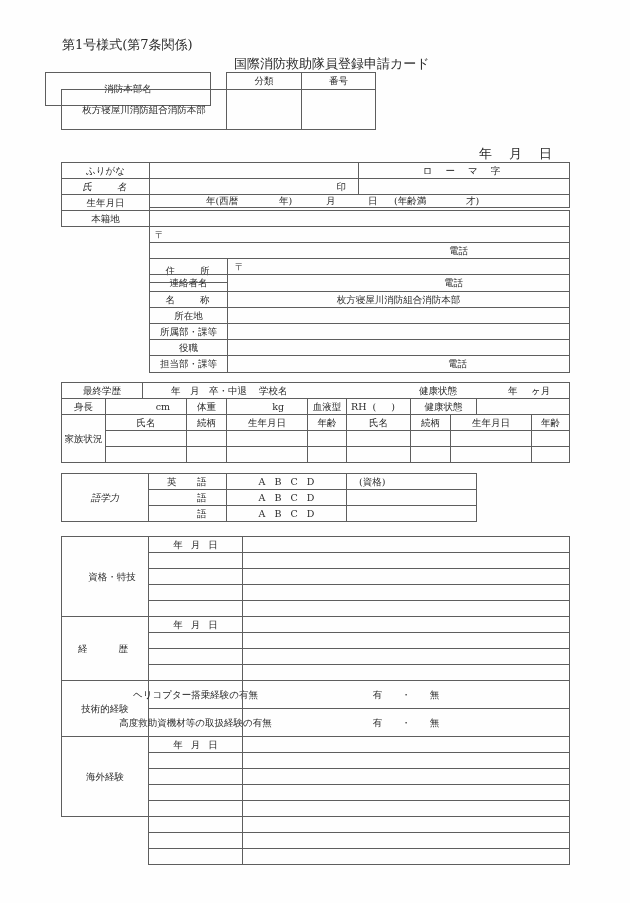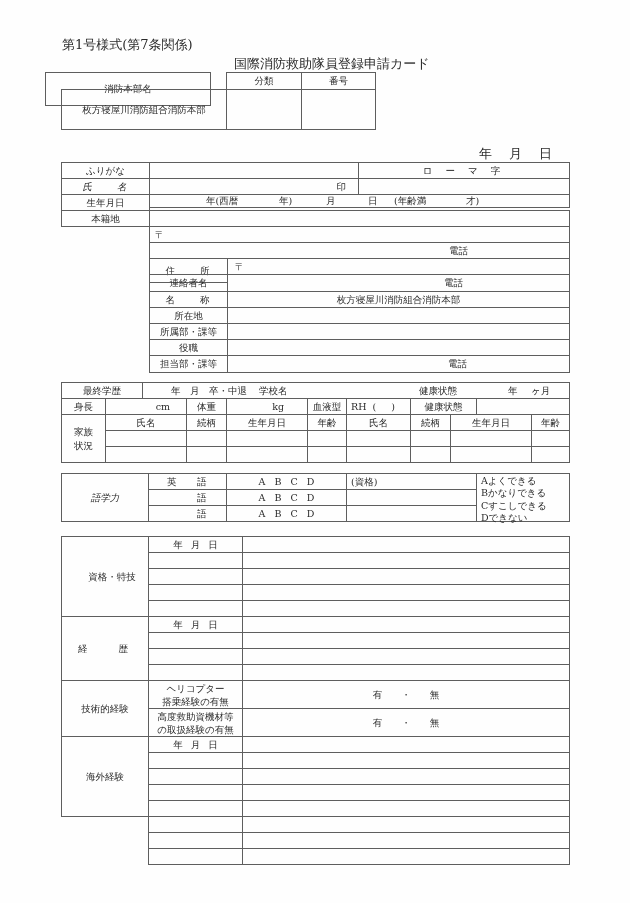--- a/index.html
+++ b/index.html
@@ -1,21 +1,21 @@
 <!DOCTYPE html>
 <html><head>
 <meta charset="utf-8">
 <style>
 html,body{margin:0;padding:0;background:#fff;}
 #page{position:relative;width:630px;height:903px;background:#fefefe;overflow:hidden;font-family:"DejaVu Serif","Liberation Serif",serif;color:#2a2a2a;}
 .c{position:absolute;box-sizing:border-box;border:1px solid #5e5e5e;display:flex;align-items:center;justify-content:center;font-size:9.5px;line-height:1.2;white-space:nowrap;}
 .t{position:absolute;font-size:13px;line-height:1;white-space:nowrap;}
 .lft{justify-content:flex-start;padding-left:5px;}
 .rgt{justify-content:flex-end;}
-.col{flex-direction:column;}
+.col{flex-direction:row;}
 .in{position:absolute;top:50%;transform:translateY(-50%);font-size:9.5px;white-space:nowrap;}
 .sp2{letter-spacing:2px;}
 .sp4{letter-spacing:4px;}
 .sp5{letter-spacing:5px;}
 .pre{white-space:pre;}
 .abcd{word-spacing:6px;}
 .legend{flex-direction:column;align-items:flex-start;justify-content:flex-start;padding:1px 0 0 4px;line-height:12.4px;}
 .lh14{line-height:14px;}
 .lh16{line-height:16px;}
 .lh13{line-height:13px;}
@@ -220,21 +220,21 @@
       <span>語学力</span>
     </div>
 
   <div class="c" style="left:148px;top:473px;width:79px;height:17px;">
     <span class="in" style="left:18px;">英</span>
     <span class="in" style="left:48px;">語</span>
   </div>
   <div class="c abcd" style="left:226px;top:473px;width:121px;height:17px;">
       <span>A B C D</span>
     </div>
-  <div class="c lft" style="left:346px;top:473px;width:131px;height:17px;padding-left:4px;">
+  <div class="c lft" style="left:346px;top:473px;width:131px;height:17px;padding-left:12px;">
       <span>(資格)</span>
     </div>
 
   <div class="c" style="left:148px;top:489px;width:79px;height:17px;">
     <span class="in" style="left:18px;"></span>
     <span class="in" style="left:48px;">語</span>
   </div>
   <div class="c abcd" style="left:226px;top:489px;width:121px;height:17px;">
       <span>A B C D</span>
     </div>
@@ -246,26 +246,20 @@
     <span class="in" style="left:18px;"></span>
     <span class="in" style="left:48px;">語</span>
   </div>
   <div class="c abcd" style="left:226px;top:505px;width:121px;height:17px;">
       <span>A B C D</span>
     </div>
   <div class="c lft" style="left:346px;top:505px;width:131px;height:17px;padding-left:4px;">
       <span></span>
     </div>
 
-  <div class="c legend" style="left:476px;top:473px;width:94px;height:49px;">
-    <span>Aよくできる</span>
-    <span>Bかなりできる</span>
-    <span>Cすこしできる</span>
-    <span>Dできない</span>
-  </div>
 
   <div class="c" style="left:61px;top:536px;width:88px;height:81px;padding-left:14px;">
       <span>資格・特技</span>
     </div>
   <div class="c" style="left:148px;top:536px;width:95px;height:17px;word-spacing:5px;">
       <span>年 月 日</span>
     </div>
   <div class="c" style="left:242px;top:536px;width:328px;height:17px;"></div>
   <div class="c" style="left:148px;top:552px;width:95px;height:17px;"></div>
   <div class="c" style="left:242px;top:552px;width:328px;height:17px;"></div>

